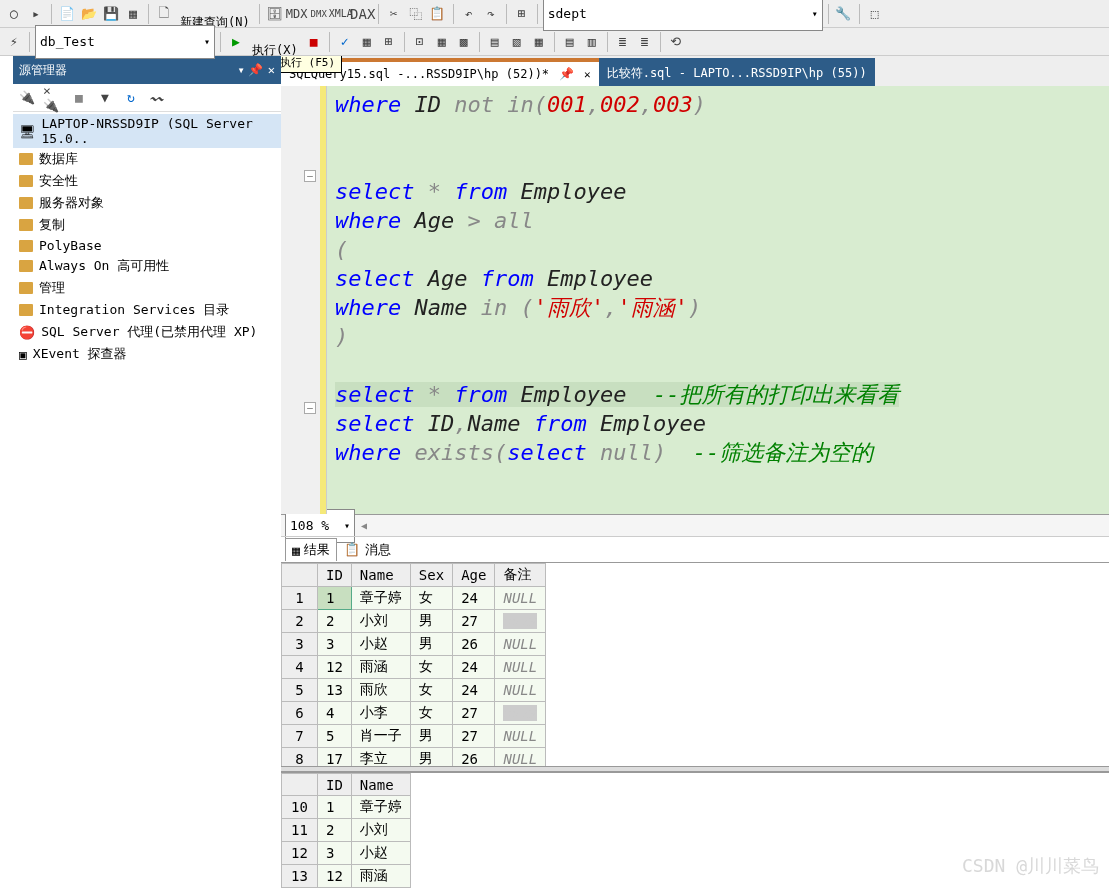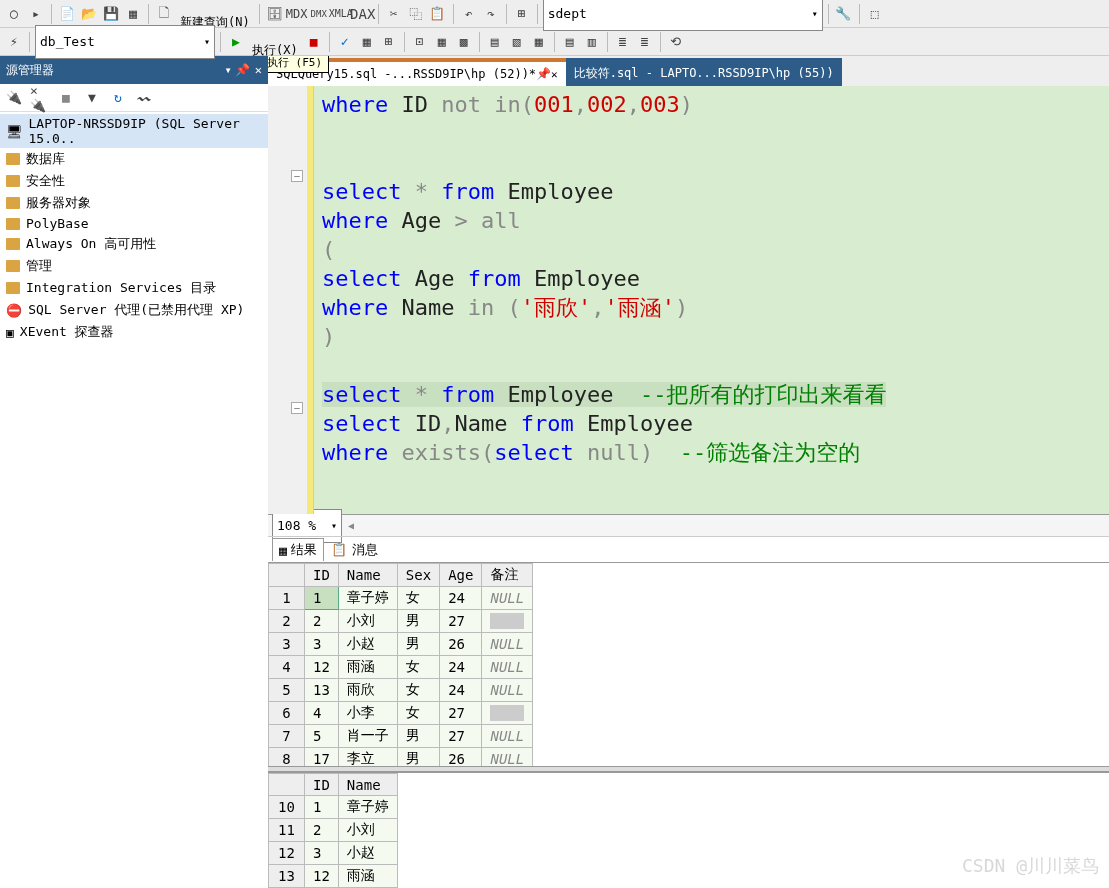--- a/index.html
+++ b/index.html
@@ -4,40 +4,40 @@
 <style>
 *{box-sizing:border-box;font-family:"Microsoft YaHei",Consolas,monospace;}
 body{margin:0;background:#fff;font-size:13px;color:#000;overflow:hidden;width:1109px;height:888px;}
 .toolbar{height:28px;background:#eee;border-bottom:1px solid #ccc;display:flex;align-items:center;padding:0 4px;gap:2px;}
 .tb-ico{width:20px;height:20px;display:flex;align-items:center;justify-content:center;font-size:13px;color:#444;}
 .tb-sep{width:1px;height:20px;background:#bbb;margin:0 3px;}
 .tb-txt{font-size:12px;padding:0 4px;margin-top:17px;}
 .tb-drop{display:flex;align-items:center;border:1px solid #888;background:#fff;height:20px;padding:16px 4px;min-width:80px;}
 .tb-drop .car{margin-left:auto;font-size:10px;}
 .main{display:flex;height:calc(100% - 56px);}
-.sidebar{width:268px;background:#fff;display:flex;flex-direction:column;}
+.sidebar{width:268px;background:#fff;display:flex;flex-direction:column;margin-left:13px;}
 .sb-title{background:#2d5c88;color:#fff;height:28px;display:flex;align-items:center;padding:0 6px;font-size:12px;}
 .sb-title .pin{margin-left:auto;display:flex;gap:4px;}
 .sb-tb{height:28px;display:flex;align-items:center;padding:0 4px;gap:6px;border-bottom:1px solid #ddd;}
 .tree{padding:2px 0;overflow:auto;flex:1;}
 .tree-item{display:flex;align-items:center;padding:2px 6px;gap:6px;font-size:13px;}
 .tree-item.sel{background:#d5e5f5;}
 .fldr{width:14px;height:12px;background:#d9a441;display:inline-block;border-radius:1px;}
 .content{flex:1;display:flex;flex-direction:column;overflow:hidden;}
 .tabs{height:30px;background:#eee;display:flex;align-items:flex-end;}
-.tab{height:28px;background:#f5f5f5;border-top:2px solid transparent;padding:0 8px;display:flex;align-items:center;gap:0;font-size:12px;position:relative;}
+.tab{height:28px;background:#f5f5f5;border-top:2px solid transparent;padding:0 8px;display:flex;align-items:center;gap:10px;font-size:12px;position:relative;}
 .tab.active{background:#fff;border-top:4px solid #cc7832;color:#000;}
 .tab.inactive{background:#2d5c88;color:#fff;}
 .tab .tclose{font-size:11px;}
 .tooltip{position:absolute;top:-4px;left:-8px;background:#ffffe1;border:1px solid #000;padding:2px 6px;font-size:11px;z-index:10;}
 .editor-wrap{display:flex;flex:1;overflow:hidden;min-height:0;}
 .gutter{width:46px;background:#f0f0f0;border-right:1px solid #ccc;position:relative;}
 .ybar{position:absolute;right:0;top:0;width:6px;height:100%;background:#f5e979;}
 .fold{position:absolute;font-size:11px;color:#888;background:#fff;border:1px solid #aaa;width:12px;height:12px;display:flex;align-items:center;justify-content:center;line-height:1;}
-.editor{flex:1;background:#d8ecd0;font-family:Consolas,monospace;font-size:22px;line-height:29px;padding:4px 8px;white-space:pre;overflow:hidden;}
+.editor{flex:1;background:#d8ecd0;font-family:Consolas,monospace;font-size:22px;line-height:29px;padding:4px 8px;white-space:pre;overflow:hidden;font-style:italic;}
 .kw{color:#0000ff;}
 .op{color:#888;}
 .str{color:#d00000;}
 .cmt{color:#008000;}
 .id{color:#222;}
 .punc{color:#888;}
 .hl{background:#c8dfc0;}
 .zoom-bar{height:22px;border-top:1px solid #999;display:flex;align-items:center;padding:0 4px;background:#f5f5f5;}
 .res-tabs{height:26px;display:flex;align-items:center;padding:0 4px;gap:2px;border-top:1px solid #ccc;}
 .res-tab{display:flex;align-items:center;gap:4px;padding:2px 6px;font-size:13px;}
@@ -154,20 +154,24 @@
       <div class="tree-item">
           <span class="fldr"></span>
           <span>安全性</span>
         </div>
       <div class="tree-item">
           <span class="fldr"></span>
           <span>服务器对象</span>
         </div>
       <div class="tree-item">
           <span class="fldr"></span>
+          <span>复制</span>
+        </div>
+      <div class="tree-item">
+          <span class="fldr"></span>
           <span>PolyBase</span>
         </div>
       <div class="tree-item">
           <span class="fldr"></span>
           <span>Always On 高可用性</span>
         </div>
       <div class="tree-item">
           <span class="fldr"></span>
           <span>管理</span>
         </div>

